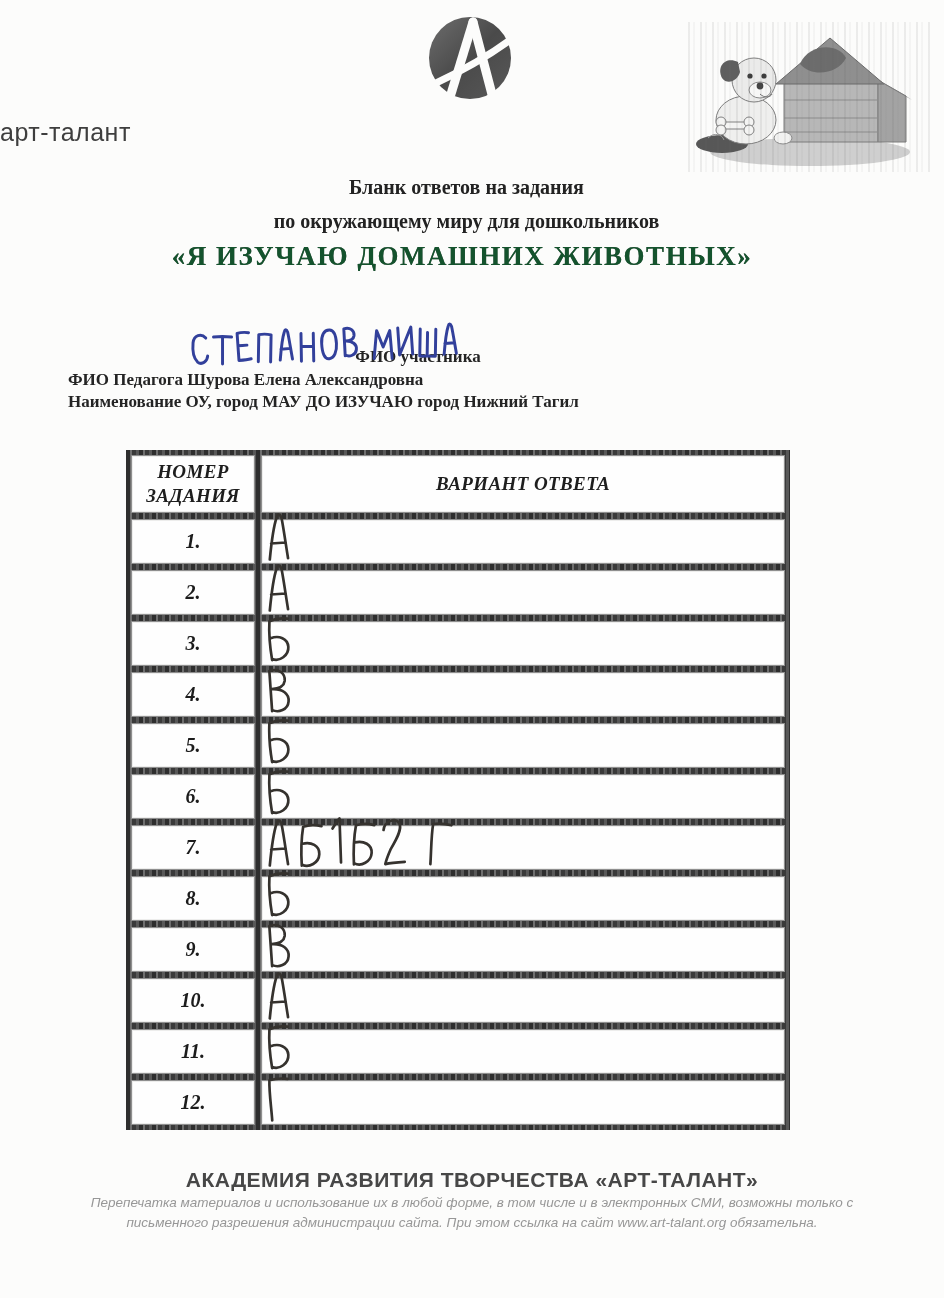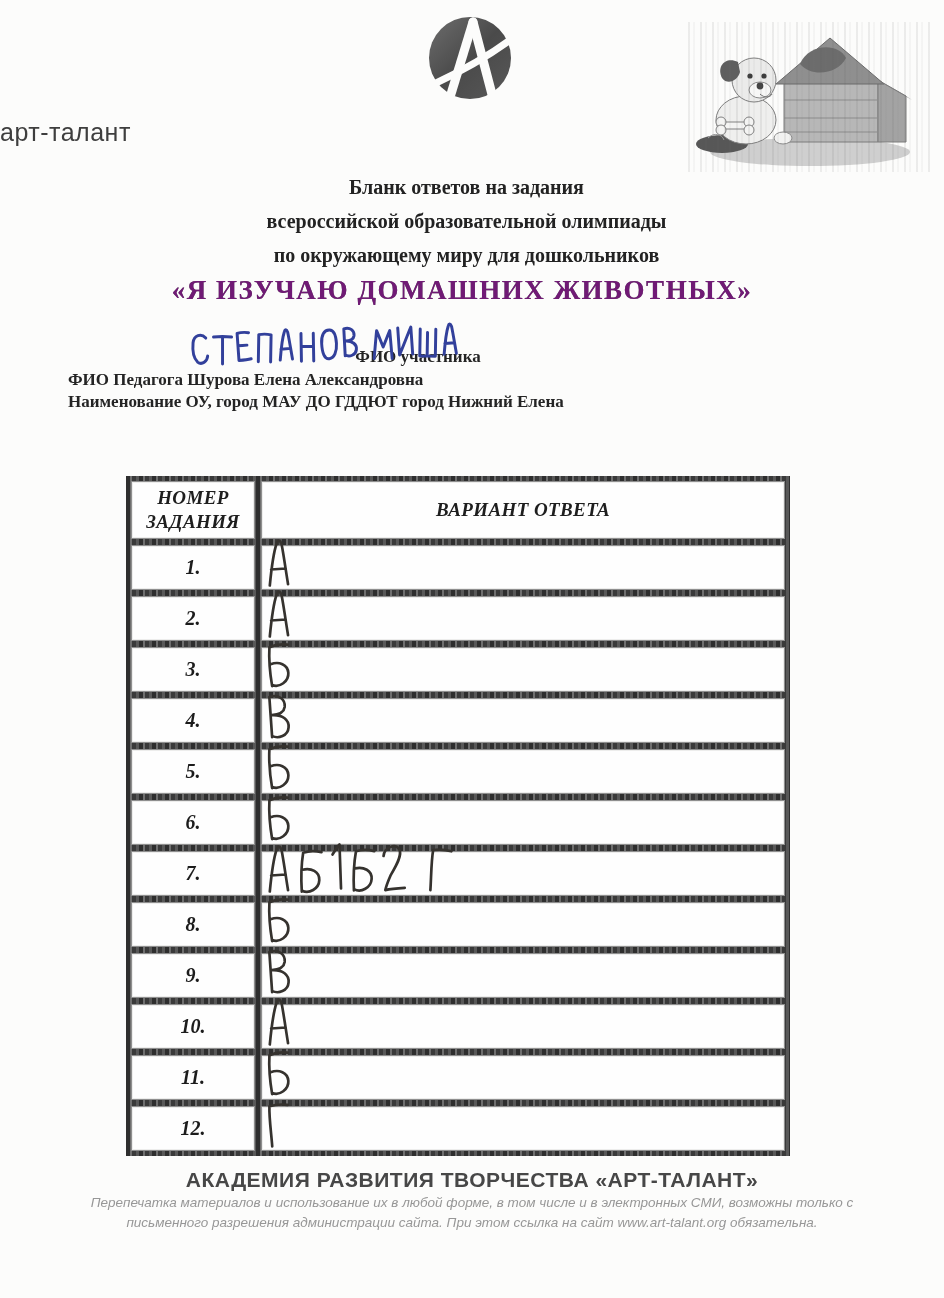--- a/index.html
+++ b/index.html
@@ -16,34 +16,33 @@
   .dog-art{position:absolute;left:688px;top:22px;width:244px;height:150px;}
   .dog-art svg{width:100%;height:100%;}
   .streaks{position:absolute;inset:0;pointer-events:none;
     background:repeating-linear-gradient(90deg,
       rgba(90,90,90,.10) 0 2px, rgba(255,255,255,0) 2px 5px,
       rgba(120,120,120,.06) 5px 7px, rgba(255,255,255,0) 7px 12px);}
   
   .title{position:absolute;left:0;top:170px;width:924px;text-align:center;}
   .title-line{font-size:20px;font-weight:bold;line-height:34px;color:#222;padding-left:9px;}
   .title-big{margin-top:3px;font-size:27px;font-weight:bold;letter-spacing:1.5px;
-    color:#701a75;text-shadow:0 0 .6px #6e6e6e;}
+    color:#14532d;text-shadow:0 0 .6px #6e6e6e;}
   
   .info{position:absolute;left:68px;top:346px;width:700px;}
   .info-line{font-size:17px;font-weight:bold;line-height:22.5px;color:#242424;white-space:nowrap;}
   .name-hw{position:absolute;left:118px;top:-22px;transform:rotate(-2deg);overflow:visible;}
   
   .answer-table{
     position:absolute;left:126px;top:450px;width:664px;
     display:grid;grid-template-columns:124px 1fr;
     grid-template-rows:58px repeat(12,45px);
     gap:6px;padding:5px;box-sizing:border-box;
     background:repeating-linear-gradient(90deg,
       #2e2e2e 0 4px,#6f6f6f 4px 6px,#3a3a3a 6px 10px,#585858 10px 13px);
-    margin-top:26px;
   }
   .cell{
     position:relative;background:#fefefe;overflow:visible;
     box-shadow:inset 0 0 0 1px #8f8f8f, inset 0 0 0 2px #ededec;
     display:flex;align-items:center;justify-content:center;
   }
   .hcell{font-size:19px;font-weight:bold;font-style:italic;color:#1e1e1e;
     text-align:center;line-height:24px;letter-spacing:.4px;}
   .num{font-size:20px;font-weight:bold;font-style:italic;color:#1c1c1c;}
   .ans{justify-content:flex-start;}
@@ -109,21 +108,20 @@
       </g>
 
       <ellipse cx="95" cy="116" rx="9" ry="6" fill="#f2f2f1" stroke="#8a8a8a"></ellipse>
       <path d="M20,116 C26,110 34,112 36,118" stroke="#9a9a9a" fill="none"></path>
     </svg>
     <div class="streaks"></div>
   </div>
 
   <div class="title">
     <div class="title-line">Бланк ответов на задания</div>
-    <div class="title-line">всероссийской образовательной олимпиады</div>
     <div class="title-line">по окружающему миру для дошкольников</div>
     <div class="title-big">«Я ИЗУЧАЮ ДОМАШНИХ ЖИВОТНЫХ»</div>
   </div>
 
   <div class="info">
     <div class="info-line" style="position:relative;text-align:center;">
       <span>ФИО участника</span>
       <svg class="name-hw" id="name-svg" width="283.59999999999997" height="53.36">
           <g transform="translate(3,2) scale(0.82) rotate(-4 15 23)">
             <path d="M22,10 C17,3 8,5 6,14 C4,24 5,33 9,38 C14,43 21,38 22,32" fill="none" stroke="#32409b" stroke-width="3.6" stroke-linecap="round" stroke-linejoin="round"></path>
@@ -157,21 +155,21 @@
           </g>
           <g transform="translate(229.31999999999996,2.82) scale(0.82) rotate(3 15 23)">
             <path d="M6,7 C6,18 6,29 6,40 C12,40 19,40 25,40 C25,29 25,18 25,7 M15,11 C15,20 15,30 15,40" fill="none" stroke="#32409b" stroke-width="3.6" stroke-linecap="round" stroke-linejoin="round"></path>
           </g>
           <g transform="translate(252.27999999999997,1.1800000000000002) scale(0.82) rotate(-3 15 23)">
             <path d="M6,40 C8,28 11,13 14,6 C15,3 17,3 18,7 C19,15 20,29 21,40 M8,27 L20,27" fill="none" stroke="#32409b" stroke-width="3.6" stroke-linecap="round" stroke-linejoin="round"></path>
           </g>
         </svg>
     </div>
     <div class="info-line">ФИО Педагога Шурова Елена Александровна</div>
-    <div class="info-line">Наименование ОУ, город МАУ ДО ГДДЮТ город Нижний Елена</div>
+    <div class="info-line">Наименование ОУ, город МАУ ДО ИЗУЧАЮ город Нижний Тагил</div>
   </div>
 
   <div class="answer-table" id="answer-table">
     <div class="cell hcell" style="padding:0 14px;">НОМЕР ЗАДАНИЯ</div>
     <div class="cell hcell">ВАРИАНТ ОТВЕТА</div>
 
     <div class="cell num">1.</div>
     <div class="cell ans">
       <svg class="ans-hw" width="44.72" height="72.56">
           <g transform="translate(3,2) scale(1.22) rotate(-4 15 23)">

